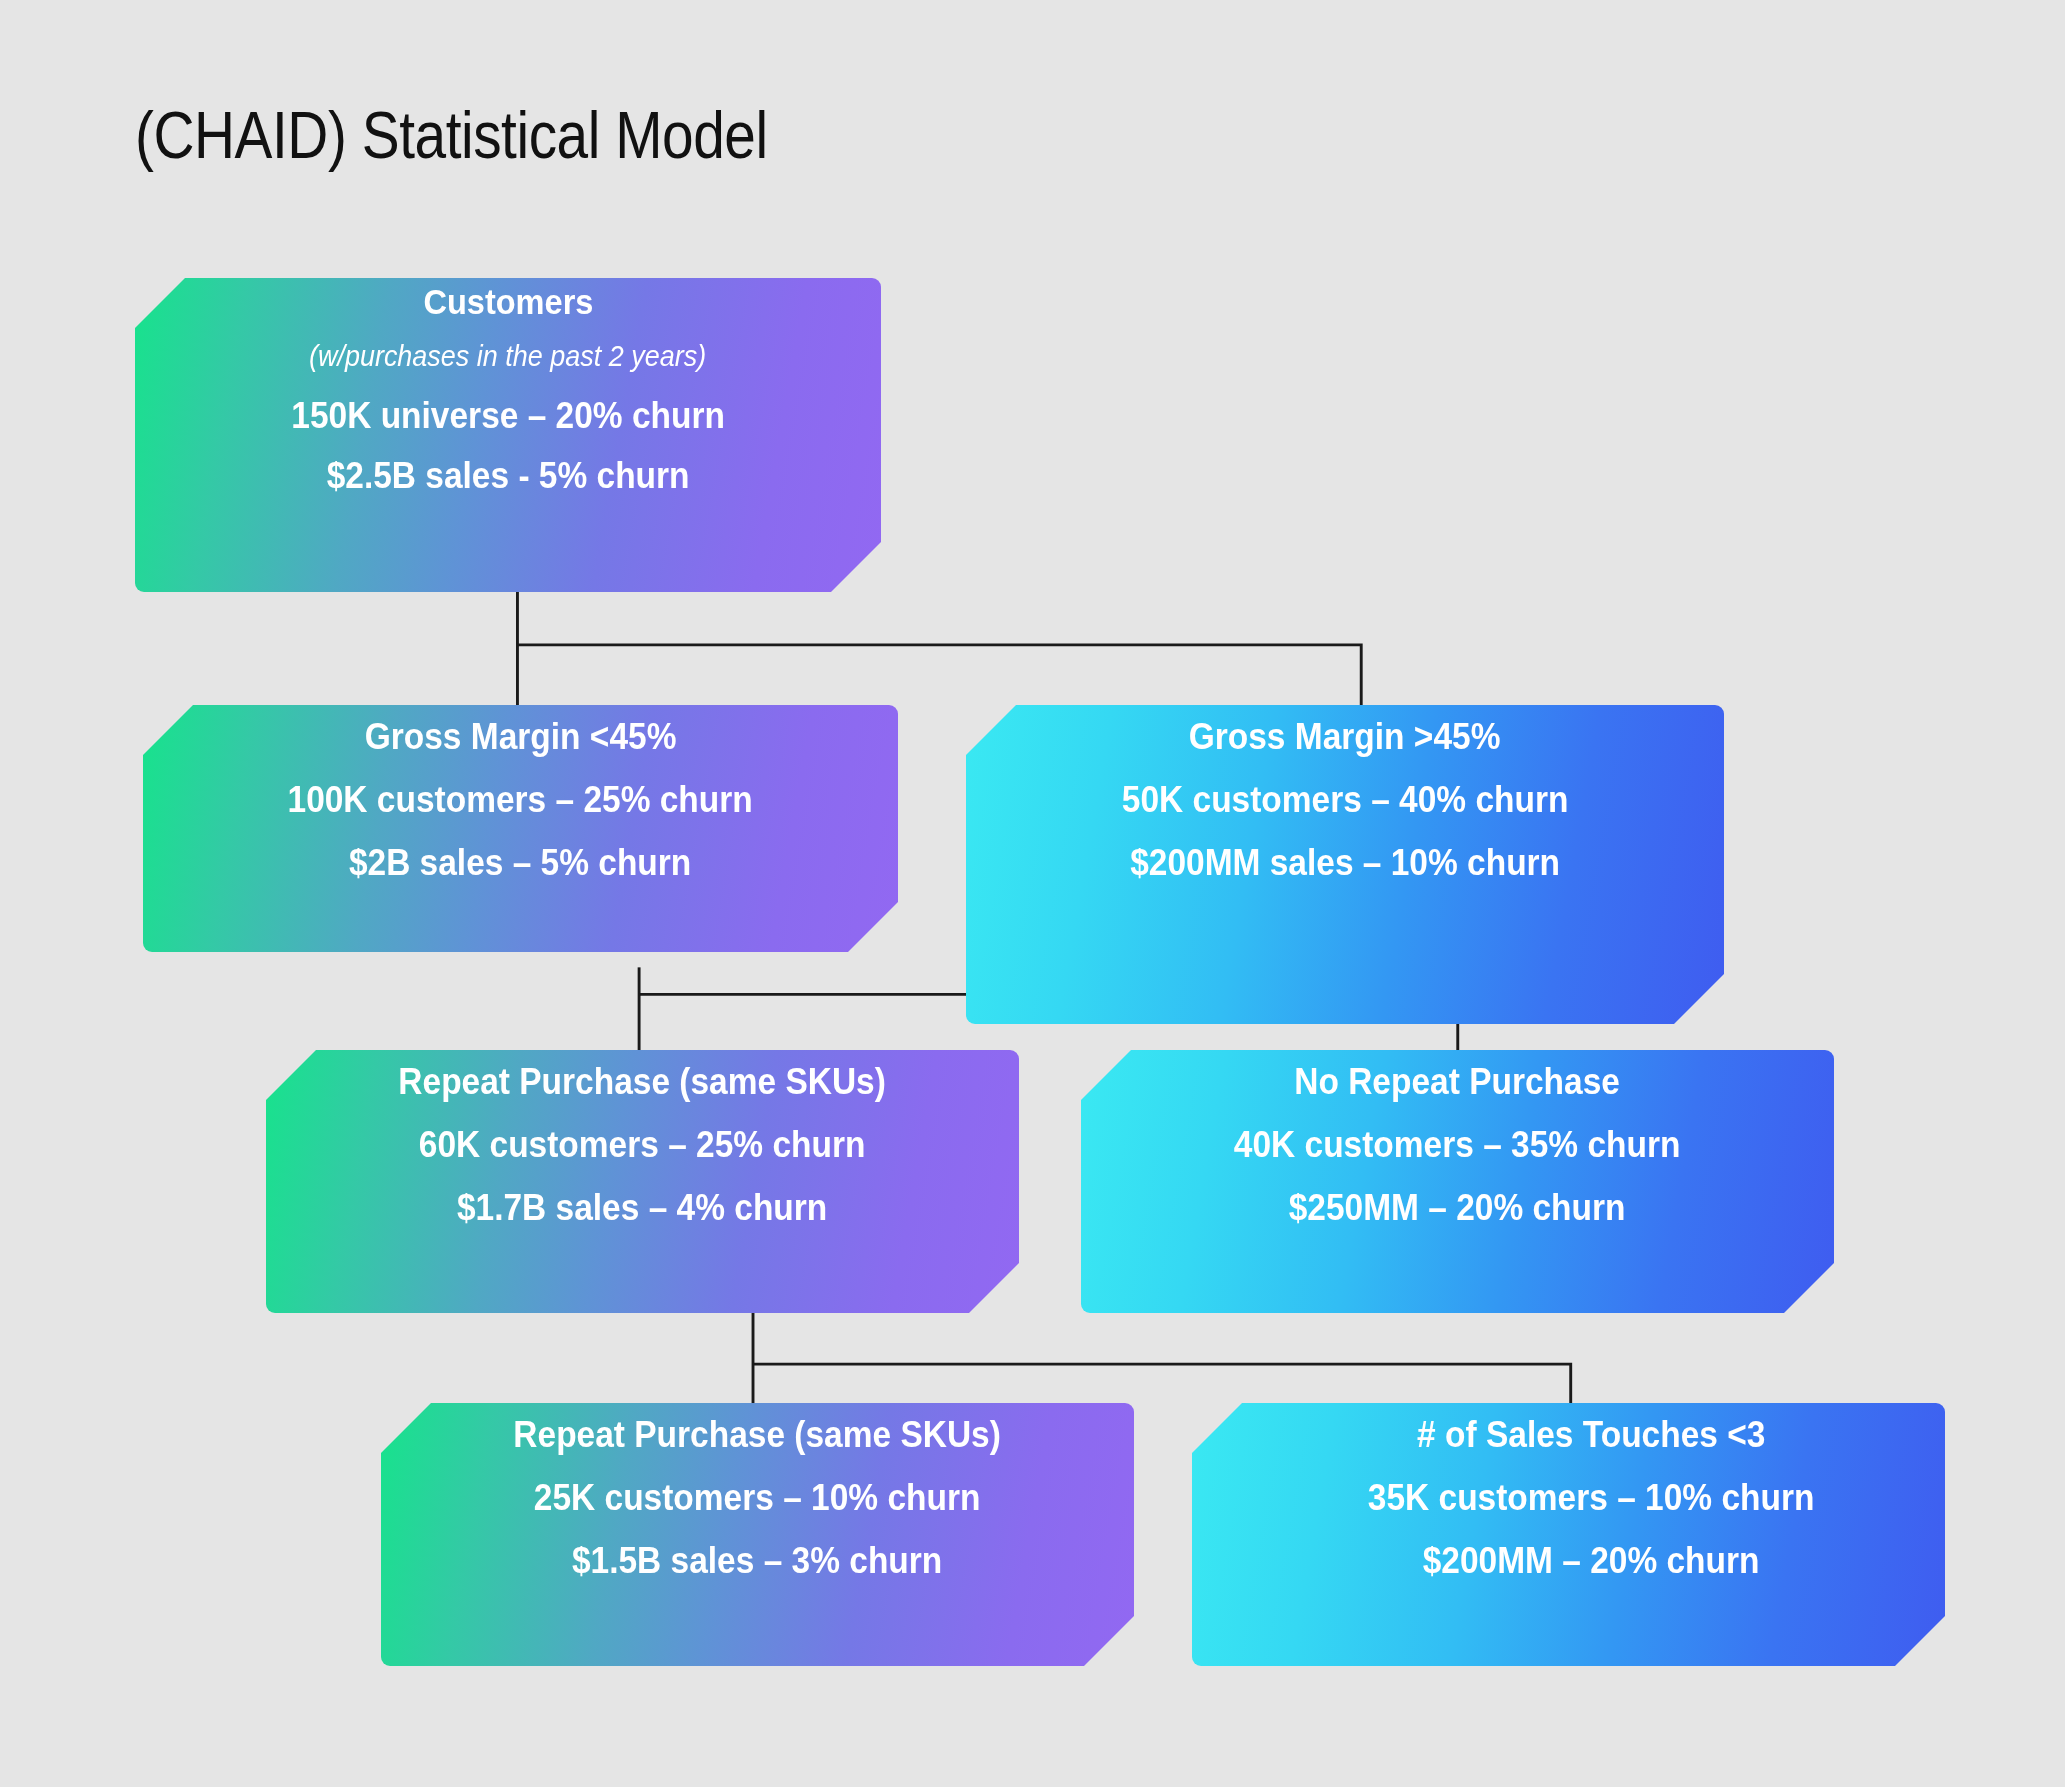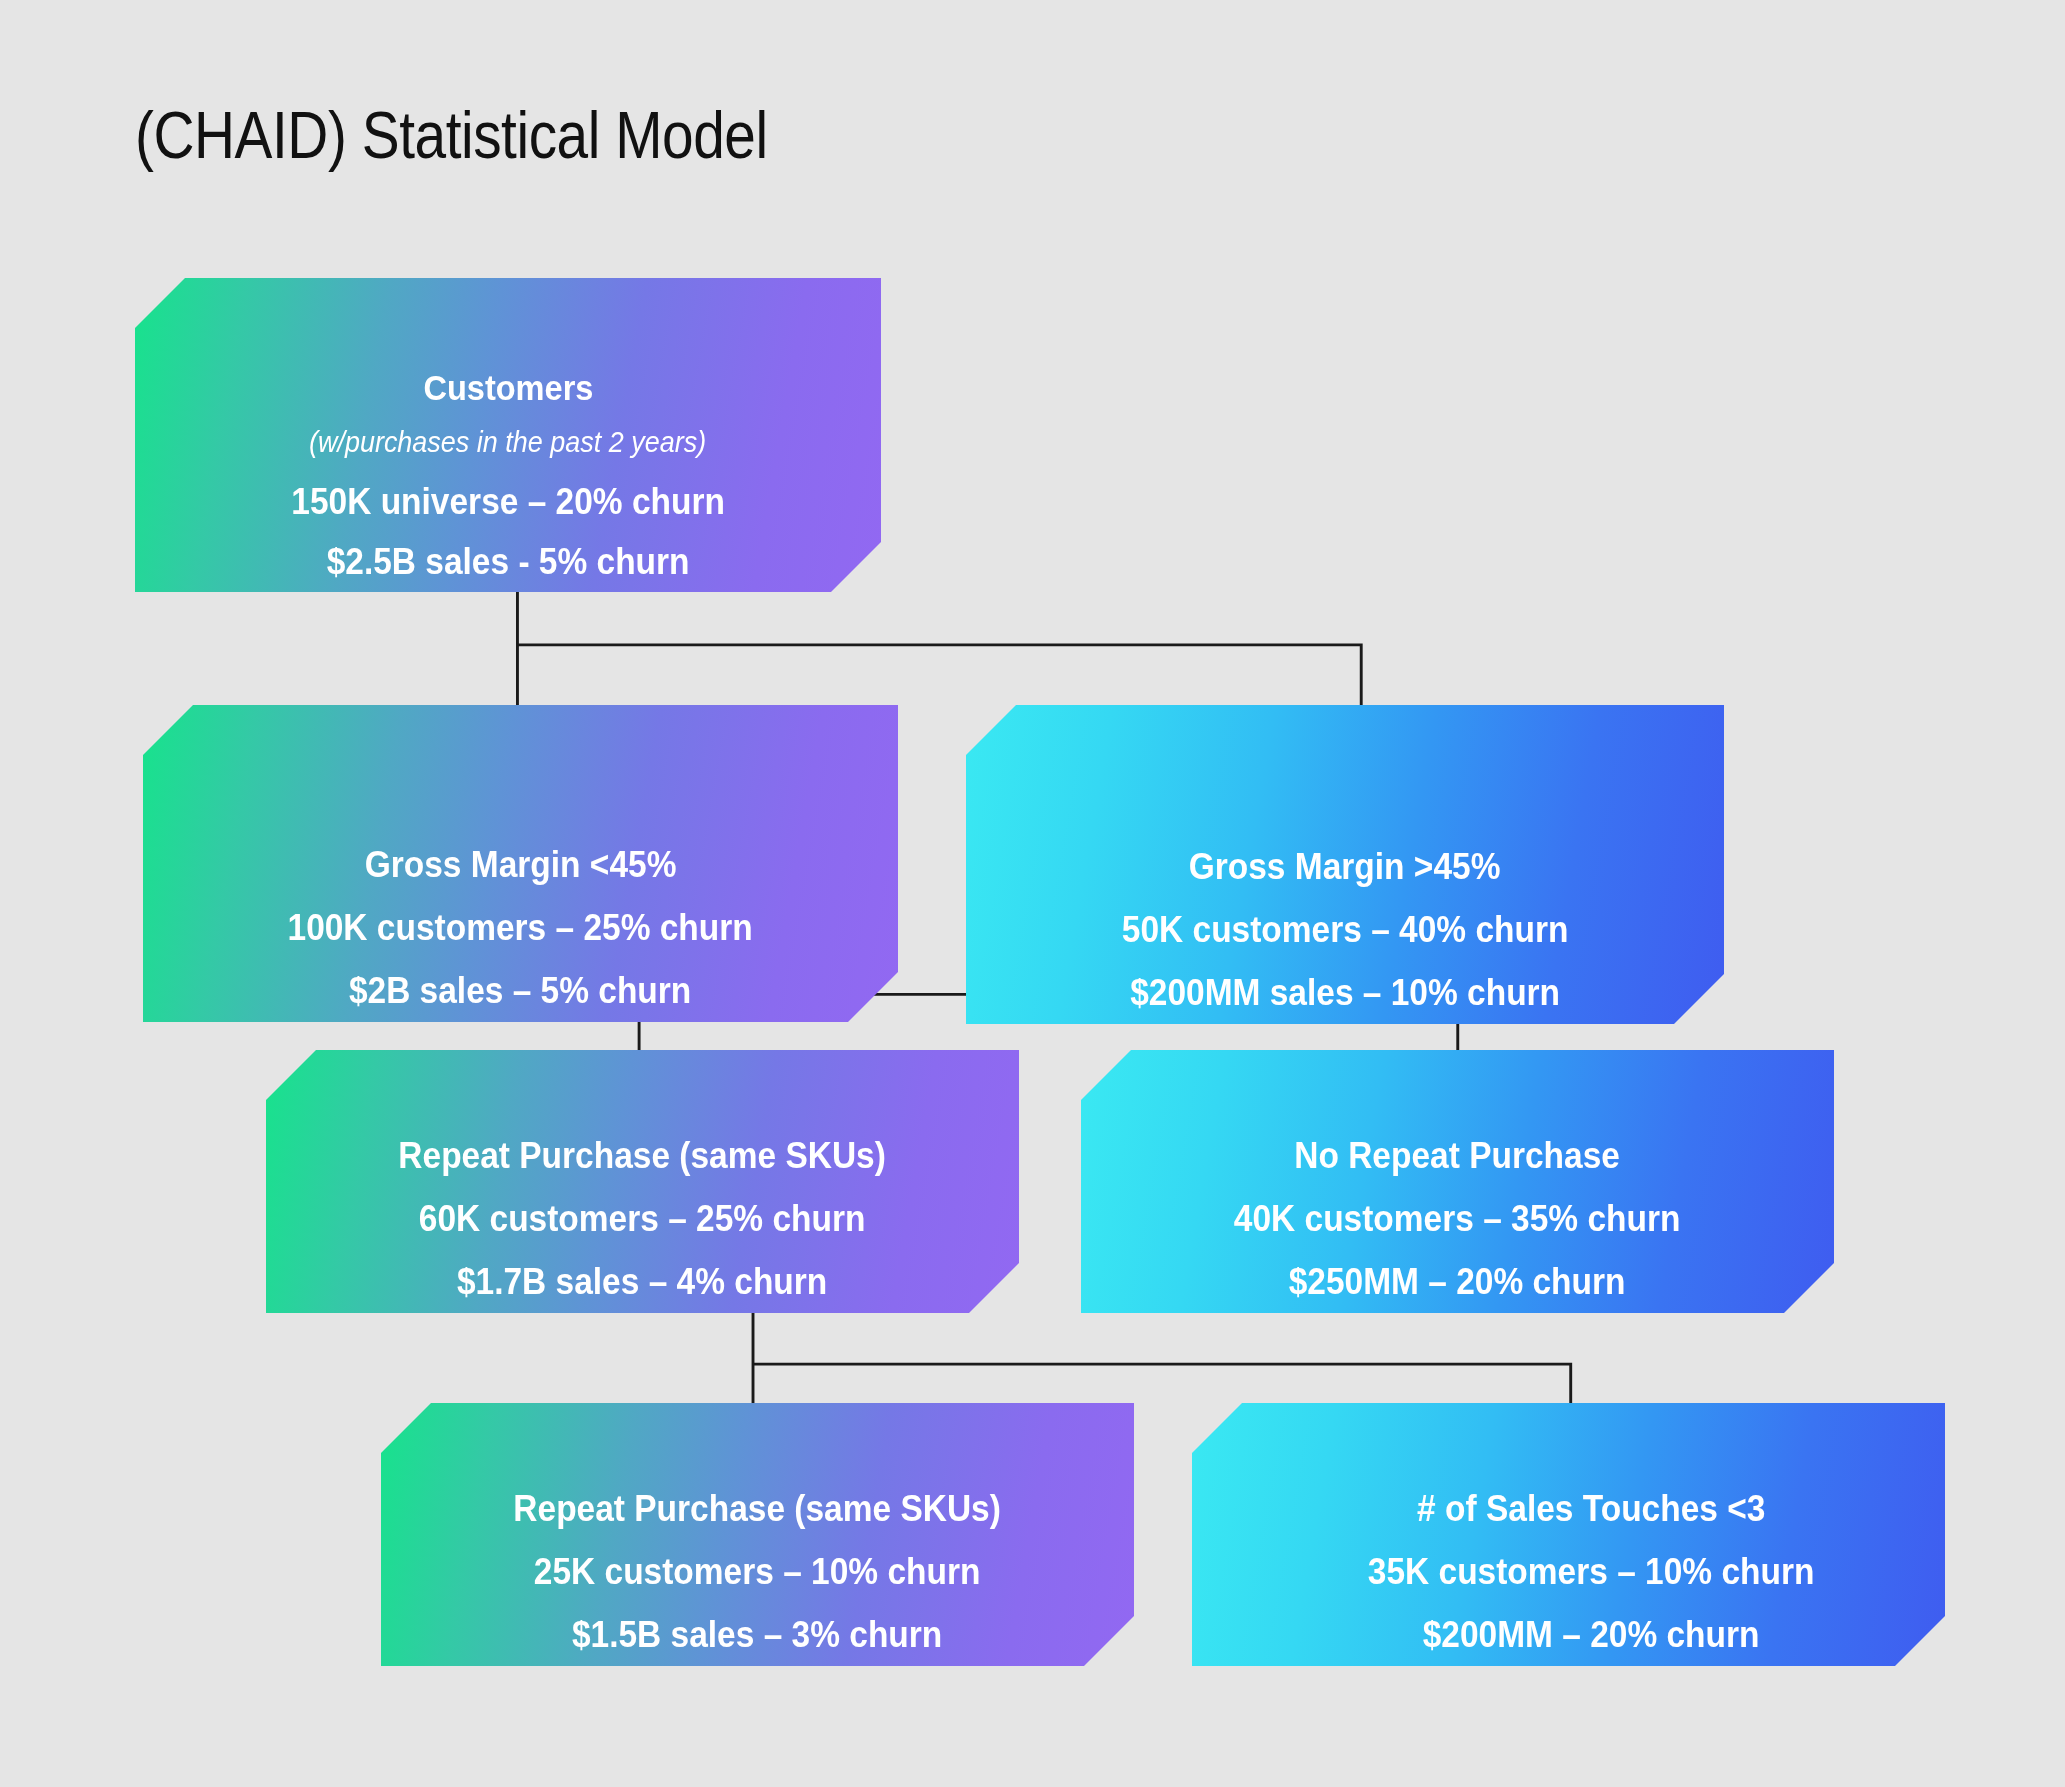--- a/index.html
+++ b/index.html
@@ -44,32 +44,33 @@
     pointer-events: none;
   }
 
   
   .node {
     position: absolute;
     box-sizing: border-box;
     display: flex;
     flex-direction: column;
     align-items: center;
-    justify-content: flex-end;
+    justify-content: flex-start;
     color: #ffffff;
     text-align: center;
     
     clip-path: polygon(
       50px 0,
       100% 0,
       100% calc(100% - 50px),
       calc(100% - 50px) 100%,
       0 100%,
       0 50px
     );
+    border-radius: 9px;
   }
   .node.grad-left {
     background: linear-gradient(100deg, #17e38c 0%, #34c9a6 14%, #50a8c4 32%, #5f93d6 46%, #7578e6 64%, #8a6bef 84%, #9268f2 100%);
   }
   .node.grad-right {
     background: linear-gradient(100deg, #3ae9f2 0%, #35d8f3 18%, #32bdf4 38%, #3397f3 58%, #3a74f2 78%, #3f5cf0 100%);
   }
 
   .node .line {
     font-family: "Liberation Sans Narrow", "Liberation Sans", sans-serif;
@@ -85,21 +86,21 @@
   }
   .node .line.sub-line {
     font-weight: normal;
     font-style: italic;
     font-size: 29px;
     line-height: 42px;
   }
 
   
   #node-root      { left: 135px;  top: 278px;  width: 746px; height: 314px; }
-  #node-gm-low    { left: 143px;  top: 705px;  width: 755px; height: 317px; }
+  #node-gm-low    { left: 143px;  top: 705px;  width: 755px; height: 247px; }
   #node-gm-high   { left: 966px; top: 705px;  width: 758px; height: 319px; }
   #node-repeat    { left: 266px;  top: 1050px; width: 753px; height: 263px; }
   #node-norepeat  { left: 1081px; top: 1050px; width: 753px; height: 263px; }
   #node-repeat2   { left: 381px;  top: 1403px; width: 753px; height: 263px; }
   #node-touches   { left: 1192px; top: 1403px; width: 753px; height: 263px; padding-left: 45px; }
 
   #node-root .line.title-line { font-size: 35px; line-height: 48px; }
   #node-root .line { line-height: 60px; }
 </style>
 </head>

